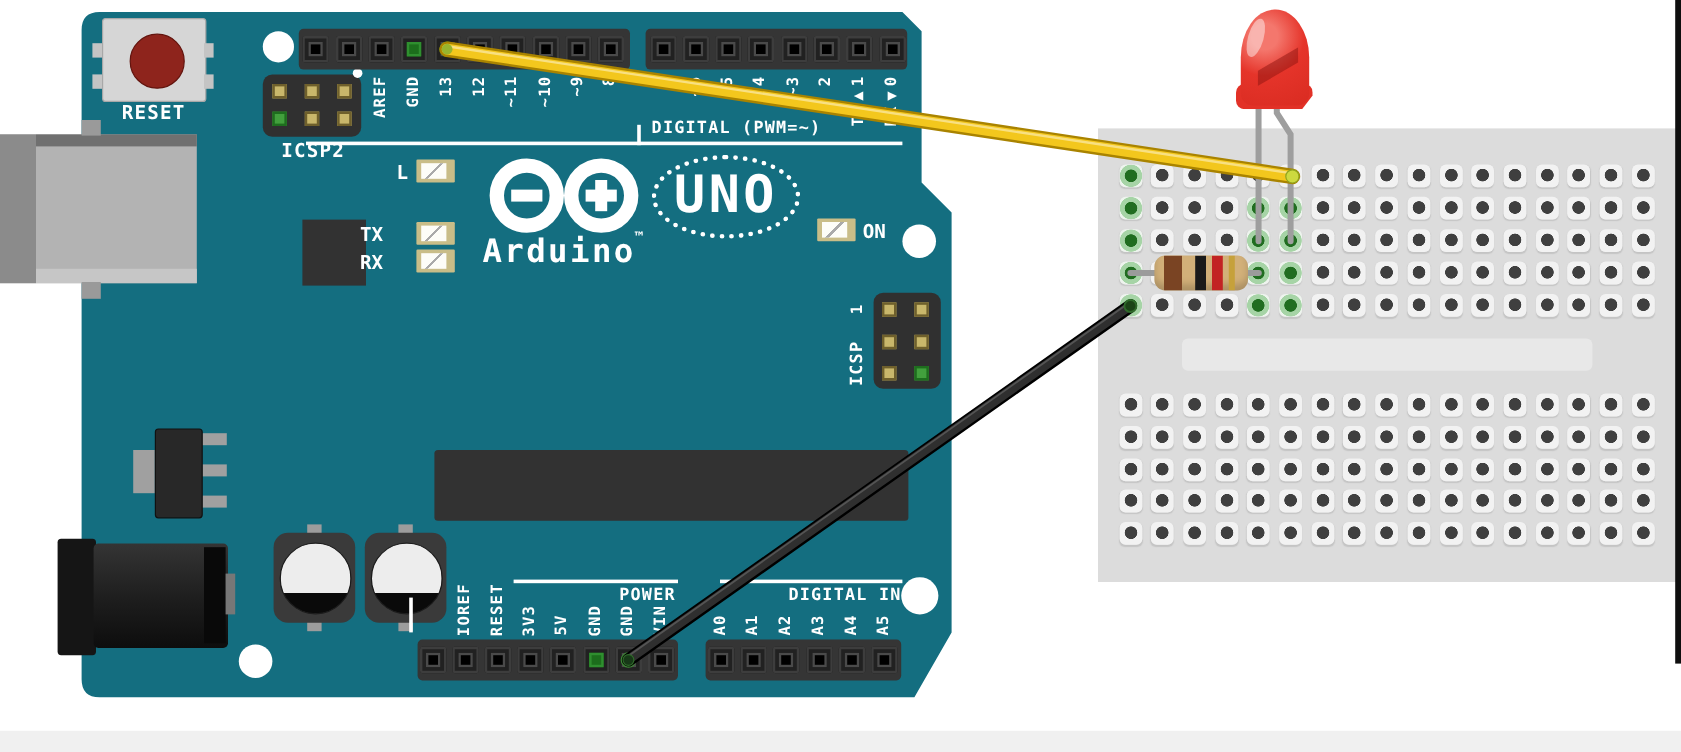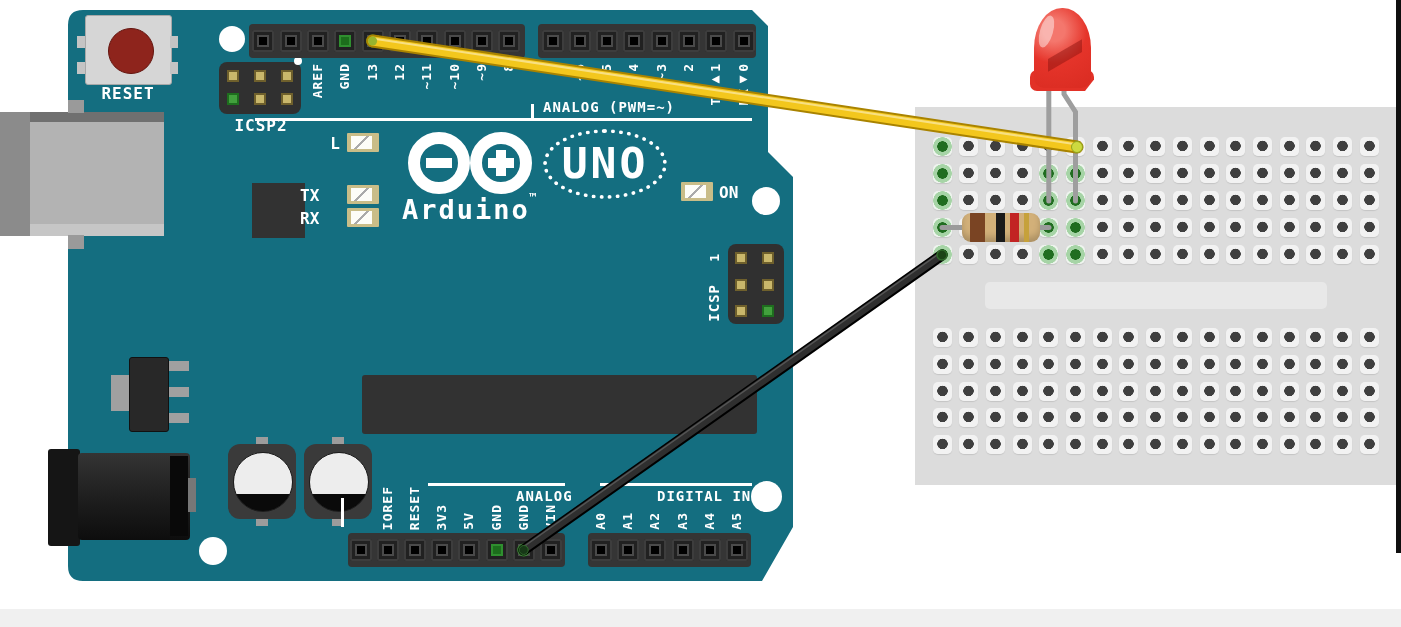--- a/index.html
+++ b/index.html
@@ -125,24 +125,24 @@
   <div class="abs" style="left:426px;top:158px;width:26px;height:10px;background:#fff;"></div>
   <div class="abs" style="left:488px;top:158px;width:26px;height:10px;background:#fff;"></div>
   <div class="abs" style="left:496px;top:150px;width:10px;height:26px;background:#fff;"></div>
   <div class="abs" style="left:543px;top:129px;width:124px;height:70px;border:4px dotted #fff;border-radius:50%;box-sizing:border-box;"></div>
   <div class="abs" style="left:402px;top:194px;font-size:27px;letter-spacing:2px;">Arduino</div>
   <div class="abs" style="left:543px;top:138px;width:124px;text-align:center;font-size:43px;letter-spacing:3px;">UNO</div>
   <div class="abs" style="left:529px;top:191px;font-size:12px;">™</div>
 
   <div class="wline" style="left:255px;top:118px;width:497px;height:3px;"></div>
   <div class="wline" style="left:531px;top:104px;width:3px;height:17px;"></div>
-  <div class="cap" style="left:543px;top:99px;">ANALOG (PWM=~)</div>
+  <div class="cap" style="left:543px;top:99px;">DIGITAL (PWM=~)</div>
   <div class="wline" style="left:428px;top:483px;width:137px;height:3px;"></div>
   <div class="wline" style="left:341px;top:498px;width:3px;height:29px;"></div>
-  <div class="cap" style="left:516px;top:488px;">ANALOG</div>
+  <div class="cap" style="left:516px;top:488px;">POWER</div>
   <div class="wline" style="left:600px;top:483px;width:152px;height:3px;"></div>
   <div class="cap" style="left:657px;top:488px;">DIGITAL IN</div>
 
   <div id="headers">
       <div class="hdr" style="left: 249px; top: 24px; width: 276px;"></div>
       <div class="phole" style="left: 252.4px; top: 30px;"></div>
       <div class="phole" style="left: 279.7px; top: 30px;"></div>
       <div class="phole" style="left: 307px; top: 30px;"></div>
       <div class="vlabel" style="left: 310px; top: 63px;">AREF</div>
       <div class="phole pgreen" style="left: 334.3px; top: 30px;"></div>

